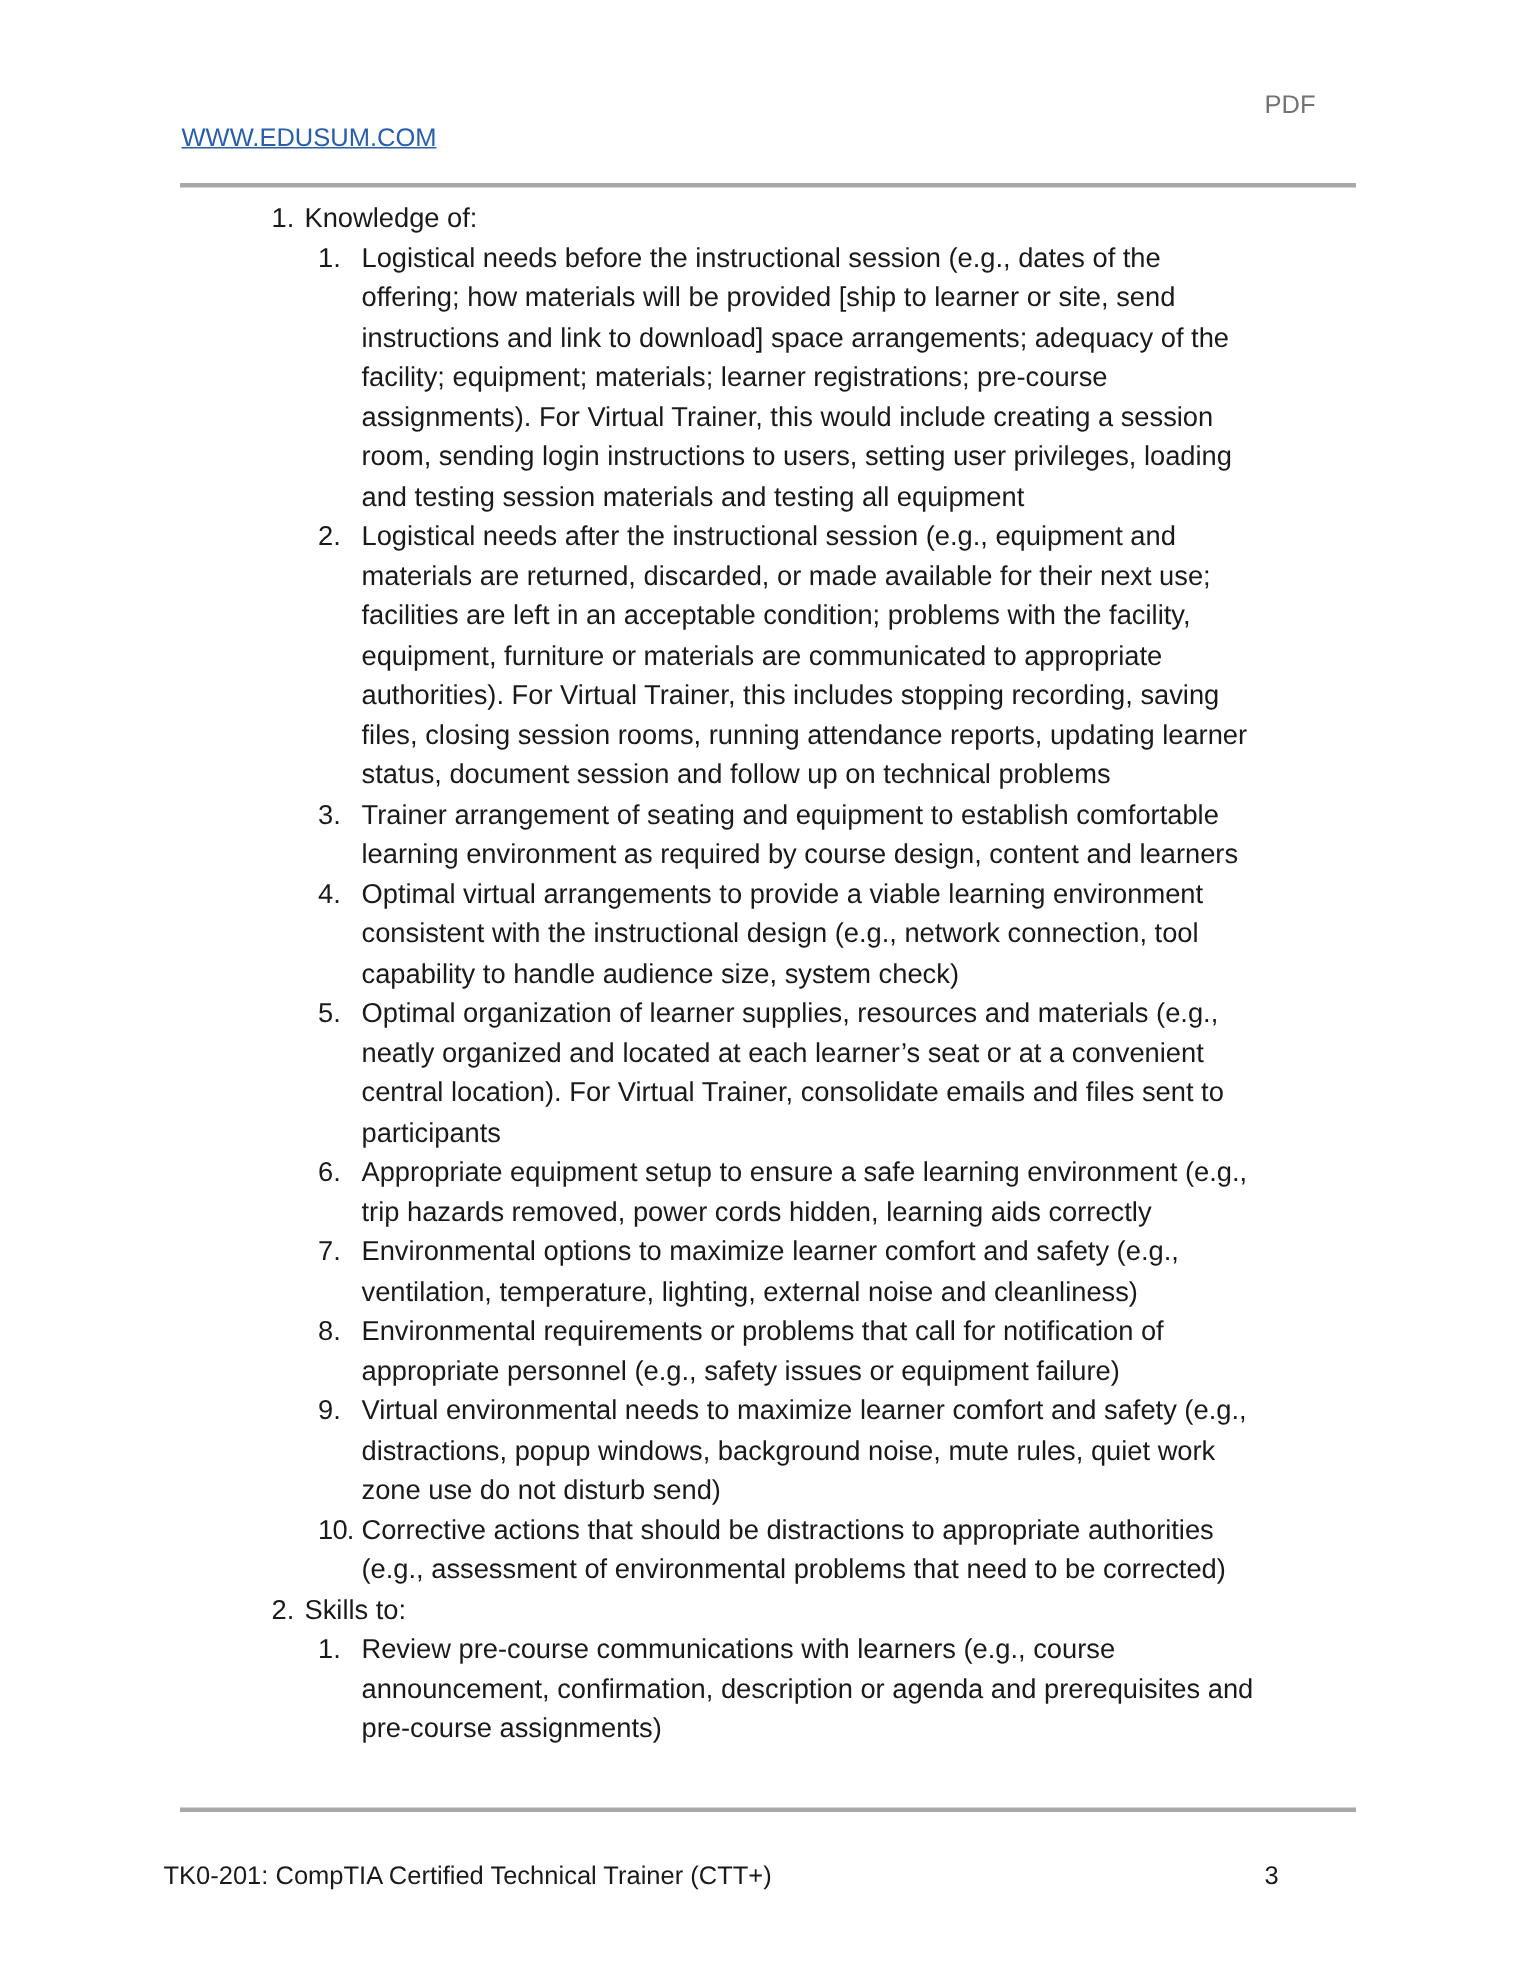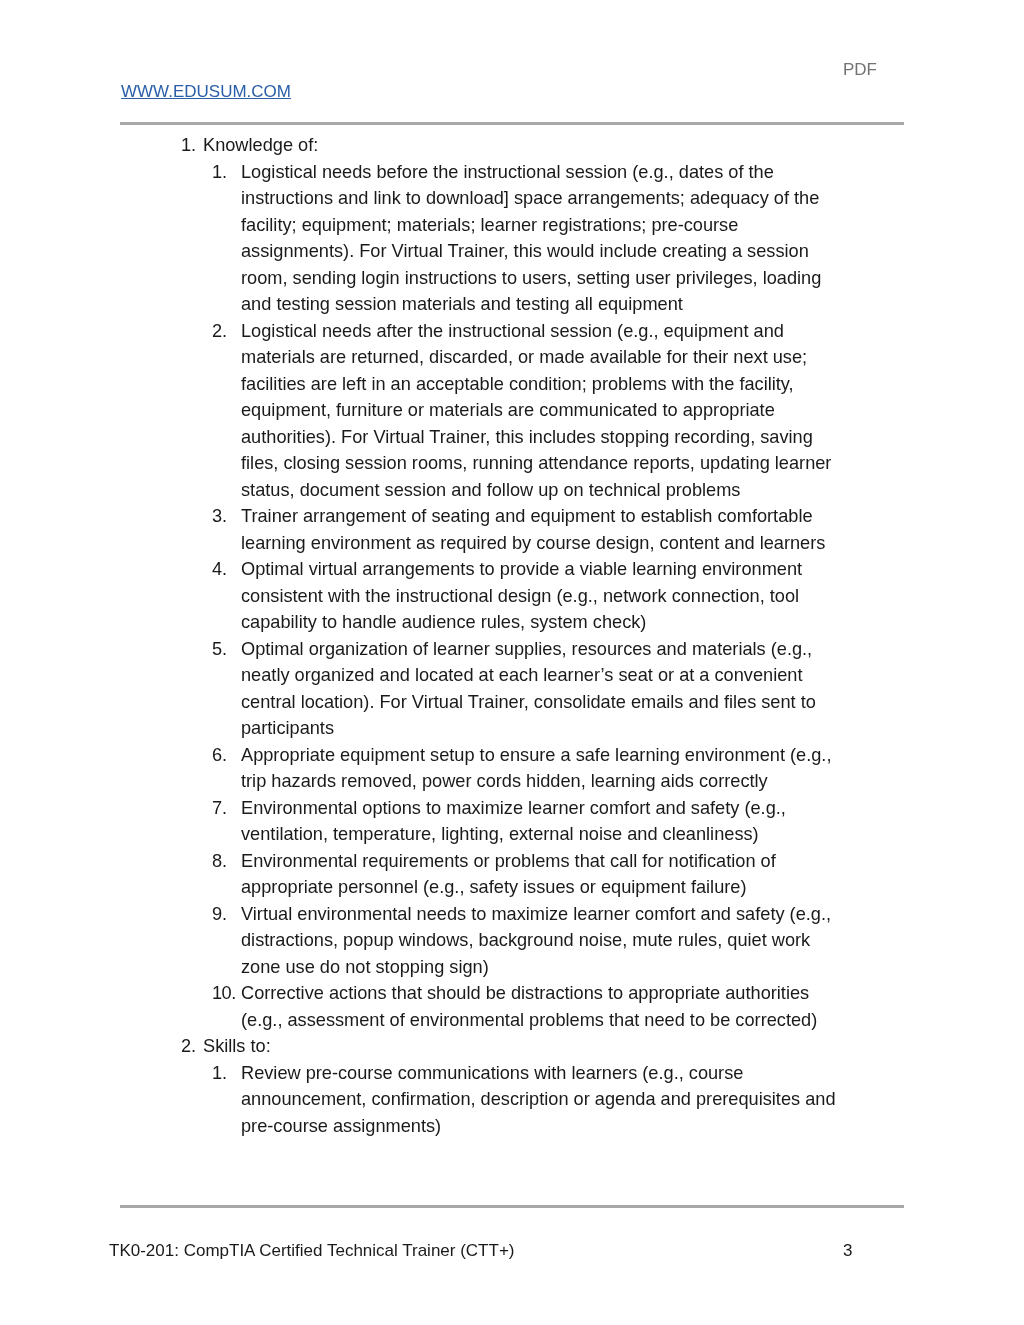--- a/index.html
+++ b/index.html
@@ -44,20 +44,21 @@
 <div class="rule top"></div>
 
 <div class="content" id="doc-body">
     <div class="sec">
       <span class="sec-num">1.</span>
       <span class="line">Knowledge of:</span>
     </div>
     <div class="item">
       <span class="item-num">1.</span>
       <span class="line">Logistical needs before the instructional session (e.g., dates of the</span>
+      <span class="line">offering; how materials will be provided [ship to learner or site, send</span>
       <span class="line">instructions and link to download] space arrangements; adequacy of the</span>
       <span class="line">facility; equipment; materials; learner registrations; pre-course</span>
       <span class="line">assignments). For Virtual Trainer, this would include creating a session</span>
       <span class="line">room, sending login instructions to users, setting user privileges, loading</span>
       <span class="line">and testing session materials and testing all equipment</span>
     </div>
     <div class="item">
       <span class="item-num">2.</span>
       <span class="line">Logistical needs after the instructional session (e.g., equipment and</span>
       <span class="line">materials are returned, discarded, or made available for their next use;</span>
@@ -69,21 +70,21 @@
     </div>
     <div class="item">
       <span class="item-num">3.</span>
       <span class="line">Trainer arrangement of seating and equipment to establish comfortable</span>
       <span class="line">learning environment as required by course design, content and learners</span>
     </div>
     <div class="item">
       <span class="item-num">4.</span>
       <span class="line">Optimal virtual arrangements to provide a viable learning environment</span>
       <span class="line">consistent with the instructional design (e.g., network connection, tool</span>
-      <span class="line">capability to handle audience rules, system check)</span>
+      <span class="line">capability to handle audience size, system check)</span>
     </div>
     <div class="item">
       <span class="item-num">5.</span>
       <span class="line">Optimal organization of learner supplies, resources and materials (e.g.,</span>
       <span class="line">neatly organized and located at each learner’s seat or at a convenient</span>
       <span class="line">central location). For Virtual Trainer, consolidate emails and files sent to</span>
       <span class="line">participants</span>
     </div>
     <div class="item">
       <span class="item-num">6.</span>
@@ -97,21 +98,21 @@
     </div>
     <div class="item">
       <span class="item-num">8.</span>
       <span class="line">Environmental requirements or problems that call for notification of</span>
       <span class="line">appropriate personnel (e.g., safety issues or equipment failure)</span>
     </div>
     <div class="item">
       <span class="item-num">9.</span>
       <span class="line">Virtual environmental needs to maximize learner comfort and safety (e.g.,</span>
       <span class="line">distractions, popup windows, background noise, mute rules, quiet work</span>
-      <span class="line">zone use do not stopping sign)</span>
+      <span class="line">zone use do not disturb send)</span>
     </div>
     <div class="item">
       <span class="item-num two">10.</span>
       <span class="line">Corrective actions that should be distractions to appropriate authorities</span>
       <span class="line">(e.g., assessment of environmental problems that need to be corrected)</span>
     </div>
     <div class="sec">
       <span class="sec-num">2.</span>
       <span class="line">Skills to:</span>
     </div>

